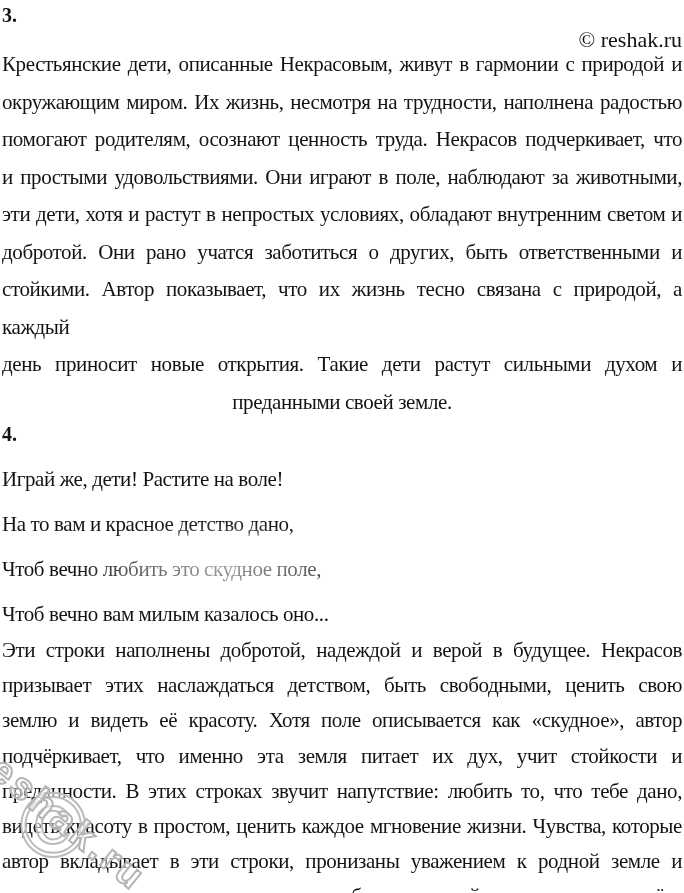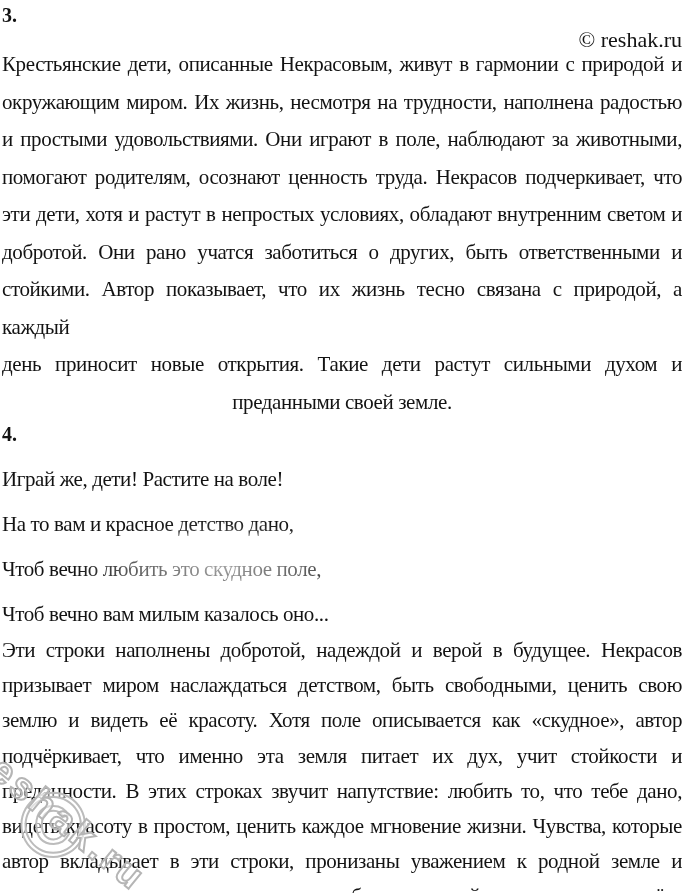--- a/index.html
+++ b/index.html
@@ -110,41 +110,41 @@
 <div class="page">
 
   <div class="header">
     <span class="sec-num">3.</span>
     <span class="copyright">© reshak.ru</span>
   </div>
 
   <div class="para p1">
     <div class="line just">Крестьянские дети, описанные Некрасовым, живут в гармонии с природой и</div>
     <div class="line just">окружающим миром. Их жизнь, несмотря на трудности, наполнена радостью</div>
+    <div class="line just">помогают родителям, осознают ценность труда. Некрасов подчеркивает, что</div>
     <div class="line just">и простыми удовольствиями. Они играют в поле, наблюдают за животными,</div>
-    <div class="line just">помогают родителям, осознают ценность труда. Некрасов подчеркивает, что</div>
     <div class="line just">эти дети, хотя и растут в непростых условиях, обладают внутренним светом и</div>
     <div class="line just">добротой. Они рано учатся заботиться о других, быть ответственными и</div>
     <div class="line just">стойкими. Автор показывает, что их жизнь тесно связана с природой, а каждый</div>
     <div class="line just">день приносит новые открытия. Такие дети растут сильными духом и</div>
     <div class="line left">преданными своей земле.</div>
   </div>
 
   <div class="sec4">4.</div>
 
   <div class="poem">
     <div class="line">Играй же, дети! Растите на воле!</div>
     <div class="line">На то вам и красное детство дано,</div>
     <div class="line">Чтоб вечно любить это скудное поле,</div>
     <div class="line">Чтоб вечно вам милым казалось оно...</div>
   </div>
 
   <div class="para p2">
     <div class="line just">Эти строки наполнены добротой, надеждой и верой в будущее. Некрасов</div>
-    <div class="line just">призывает миром наслаждаться детством, быть свободными, ценить свою</div>
+    <div class="line just">призывает этих наслаждаться детством, быть свободными, ценить свою</div>
     <div class="line just">землю и видеть её красоту. Хотя поле описывается как «скудное», автор</div>
     <div class="line just">подчёркивает, что именно эта земля питает их дух, учит стойкости и</div>
     <div class="line just">преданности. В этих строках звучит напутствие: любить то, что тебе дано,</div>
     <div class="line just">видеть красоту в простом, ценить каждое мгновение жизни. Чувства, которые</div>
     <div class="line just">автор вкладывает в эти строки, пронизаны уважением к родной земле и</div>
     <div class="line just">уверенности, что дети, выросшие с любовью к своей родине, сохранят её в</div>
 
   </div>
 
 </div>

